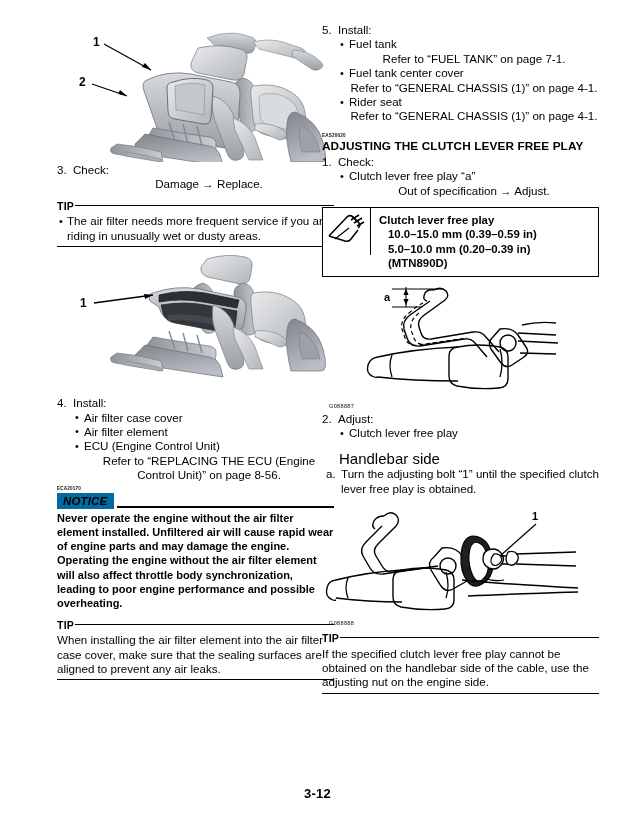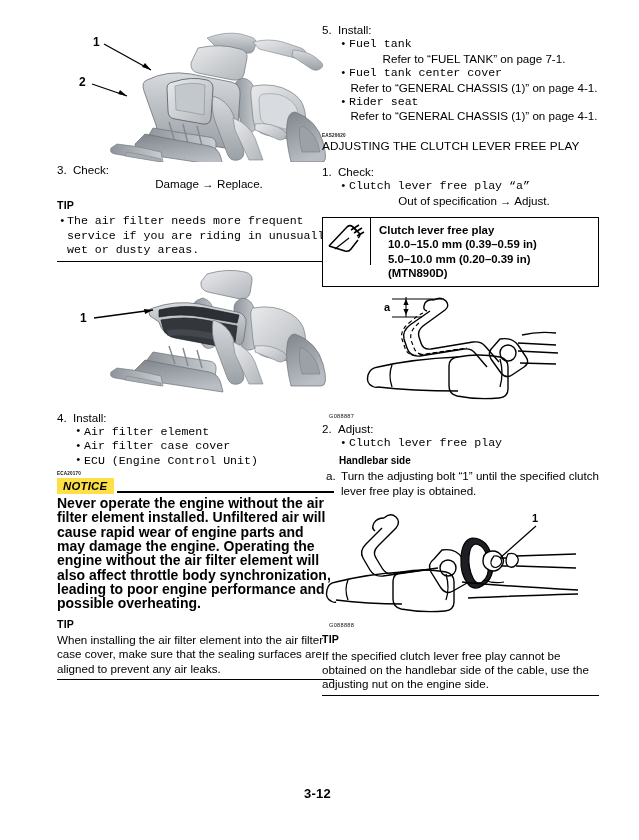--- a/index.html
+++ b/index.html
@@ -45,21 +45,20 @@
   .bullets {
     margin: 0;
     padding: 0;
     list-style: none;
   }
   .bullets li {
     font-size: 11.6px;
     line-height: 14.4px;
     padding-left: 11px;
     position: relative;
-    font-family: Liberation Mono, monospace;
   }
   .bullets li.b::before {
     content: "\2022";
     position: absolute;
     left: 2px;
     top: -0.5px;
     font-size: 11px;
   }
   .cont {
     padding-left: 11px;
@@ -69,50 +68,49 @@
   }
   .sub-step {
     font-size: 11.6px;
     line-height: 14.4px;
     display: flex;
     padding-left: 4px;
   }
   .sub-step .ltr { width: 15px; flex: 0 0 15px; }
   .sub-step .sub-txt { flex: 1; }
   .subhead {
-    font-weight: bold;
-    font-size: 10px;
+    font-weight: normal;
+    font-size: 15px;
     line-height: 14.4px;
     padding-left: 17px;
-    margin-top: 3px;
+    margin-top: 11px;
   }
 
   
   .refcode {
     font-size: 4.6px;
     line-height: 6px;
     letter-spacing: 0.2px;
     font-weight: bold;
     color: #111;
   }
   .sec-title {
     font-size: 11.8px;
     line-height: 14.2px;
-    font-weight: normal;
+    font-weight: bold;
     letter-spacing: 0.1px;
-    margin-bottom: 12px;
+    margin-bottom: 2px;
   }
 
   
   .tipwrap { margin-top: 8px; }
   .tip-head {
     display: flex;
-    align-items: flex-start;
+    align-items: center;
     height: 13px;
-    flex-direction: column;
   }
   .tip-label {
     font-size: 10.6px;
     font-weight: bold;
     line-height: 11px;
     letter-spacing: 0.2px;
   }
   .tip-rule {
     flex: 1;
     border-bottom: 1.6px solid #000;
@@ -131,37 +129,37 @@
   }
 
   
   .notice-head {
     display: flex;
     align-items: flex-end;
     height: 16px;
     margin-top: 1px;
   }
   .notice-label {
-    background: #fde047;
+    background: #0369a1;
     font-style: italic;
     font-weight: bold;
     font-size: 11.4px;
     line-height: 14px;
     padding: 1px 7px 1px 6px;
     letter-spacing: 0.2px;
   }
   .notice-rule {
     flex: 1;
     border-bottom: 2.1px solid #000;
     margin-bottom: 1px;
     margin-left: 3px;
   }
   .notice-body {
     font-weight: bold;
-    font-size: 14px;
+    font-size: 11px;
     line-height: 14.3px;
     margin-top: 2px;
   }
 
   
   .specbox {
     border: 1.6px solid #000;
     display: flex;
     margin-top: 9px;
     margin-bottom: 4px;
@@ -341,24 +339,25 @@
         <text class="callout" x="23" y="54">1</text>
       </svg>
     </div>
 
     <div class="blk">
       <div class="step">
         <span class="step-num">4.</span>
         <span class="step-txt">Install:</span>
       </div>
       <ul class="bullets" style="padding-left:16px">
+        <li class="b">Air filter case cover</li>
         <li class="b">Air filter element</li>
-        <li class="b">Air filter case cover</li>
         <li class="b">ECU (Engine Control Unit)</li>
       </ul>
+      <div class="cont" style="padding-left:27px">Refer to “REPLACING THE ECU (Engine Control Unit)” on page 8-56.</div>
     </div>
 
     <div>
       <div class="refcode" style="margin-top:3px">ECA20170</div>
       <div class="notice-head">
         <span class="notice-label">NOTICE</span>
         <span class="notice-rule"></span>
       </div>
       <div class="notice-body">Never operate the engine without the air filter element installed. Unfiltered air will cause rapid wear of engine parts and may damage the engine. Operating the engine without the air filter element will also affect throttle body synchronization, leading to poor engine performance and possible overheating.</div>
     </div>

